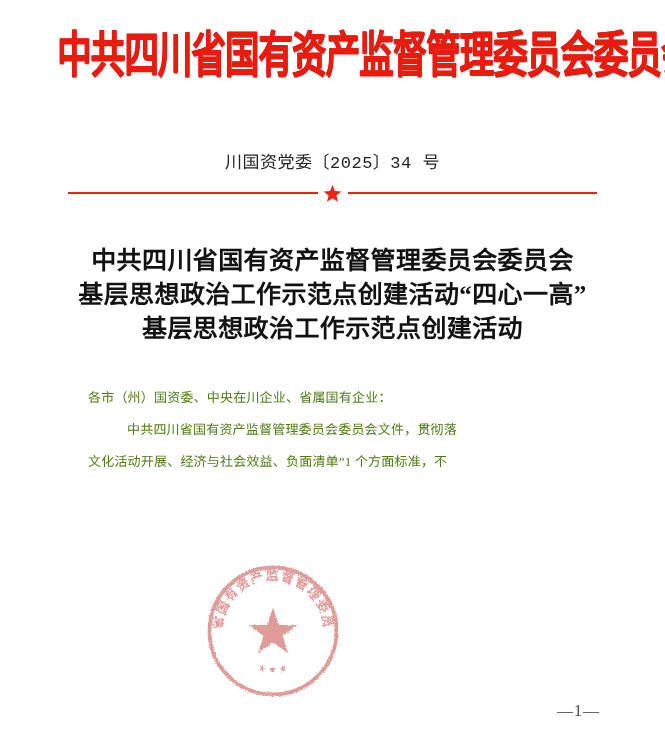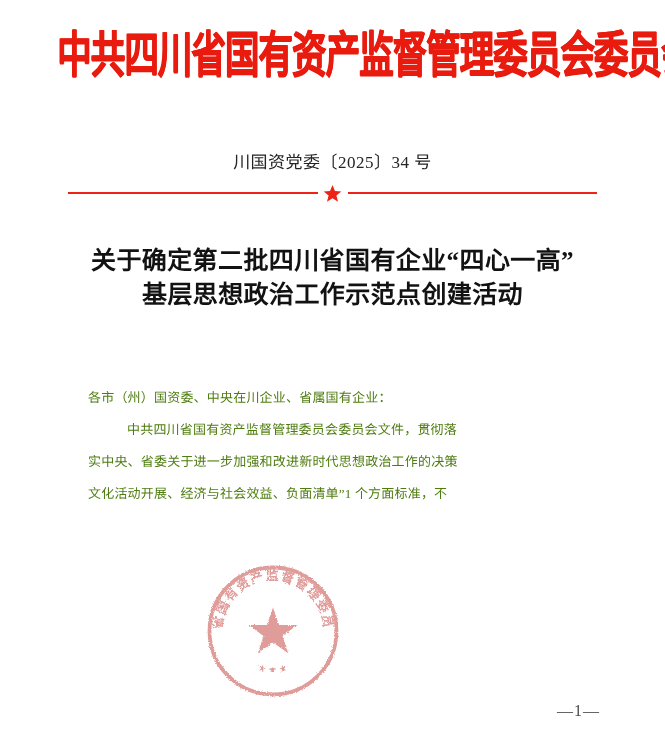--- a/index.html
+++ b/index.html
@@ -53,20 +53,21 @@
   .doc-number {
     position: absolute;
     left: 0;
     top: 148px;
     width: 665px;
     text-align: center;
     font-size: 17px;
     letter-spacing: 0.5px;
     color: #242424;
     white-space: nowrap;
+    font-family: Liberation Mono, monospace;
   }
 
   
   .red-rule {
     position: absolute;
     left: 68px;
     top: 184px;
     width: 529px;
     height: 18px;
     display: flex;
@@ -166,28 +167,28 @@
     <span class="bar"></span>
     <span class="star-wrap">
       <svg class="star" viewBox="0 0 24 24">
         <polygon points="12,1.4 15.1,8.9 23.2,9.4 16.9,14.6 19,22.4 12,18.1 5,22.4 7.1,14.6 0.8,9.4 8.9,8.9" fill="#EE2317"></polygon>
       </svg>
     </span>
     <span class="bar"></span>
   </div>
 
   <div class="doc-title">
-    <div class="tl">关于确定第二批四川省国有企业“四心一高”</div>
+    <div class="tl">中共四川省国有资产监督管理委员会委员会</div>
+    <div class="tl">基层思想政治工作示范点创建活动“四心一高”</div>
     <div class="tl">基层思想政治工作示范点创建活动</div>
   </div>
 
   <div class="body-block">
     <div class="body-line">各市（州）国资委、中央在川企业、省属国有企业：</div>
     <div class="body-line indent">中共四川省国有资产监督管理委员会委员会文件，贯彻落</div>
-    <div class="body-line">实中央、省委关于进一步加强和改进新时代思想政治工作的决策</div>
     <div class="body-line">文化活动开展、经济与社会效益、负面清单”1 个方面标准，不</div>
   </div>
 
   <svg class="seal" viewBox="0 0 200 200">
     <defs>
       <path id="sealArcTop" d="M 26,100 A 74,74 0 0 1 174,100"></path>
       <path id="sealArcBottom" d="M 40,100 A 60,60 0 0 0 160,100"></path>
       <filter id="sealRough" x="-20%" y="-20%" width="140%" height="140%">
         <feTurbulence type="fractalNoise" baseFrequency="0.55" numOctaves="4" result="noise"></feTurbulence>
         <feDisplacementMap in="SourceGraphic" in2="noise" scale="4.5" xChannelSelector="R" yChannelSelector="G"></feDisplacementMap>

